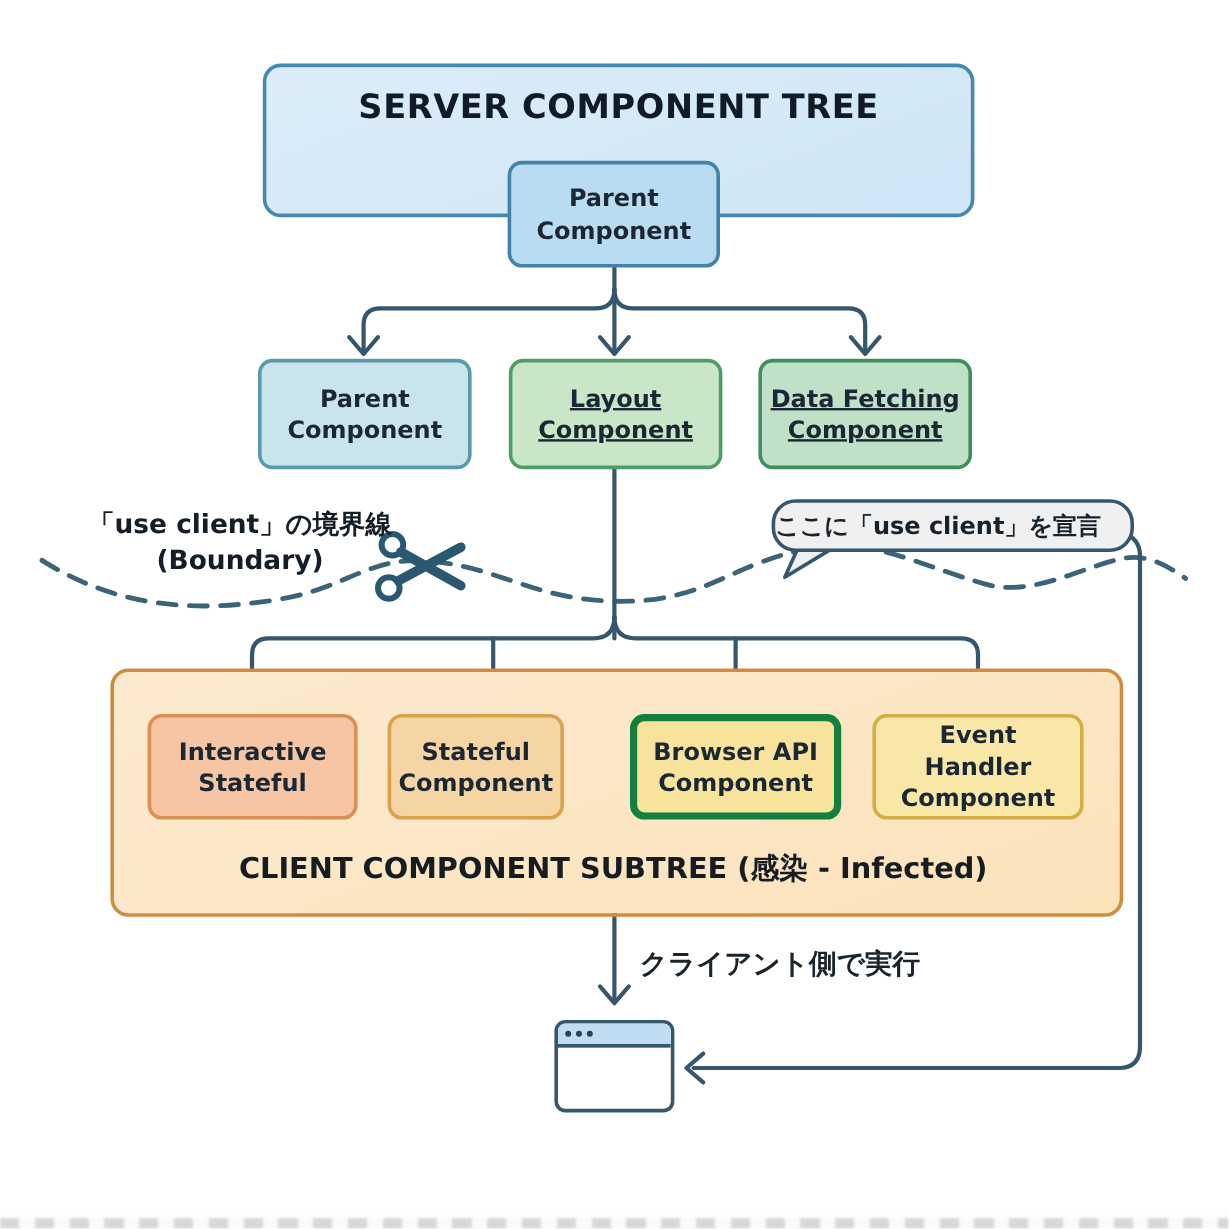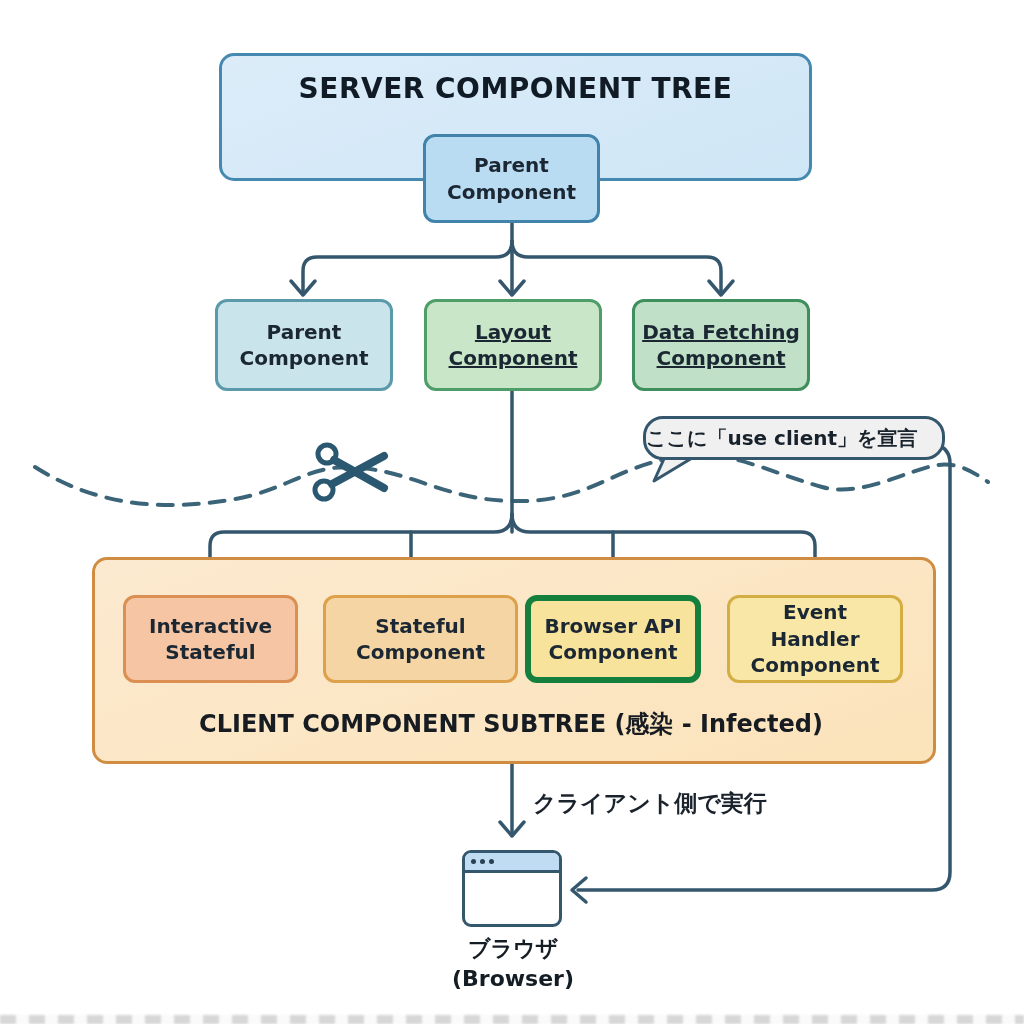--- a/index.html
+++ b/index.html
@@ -34,21 +34,21 @@
     position:absolute;left:643px;top:416px;width:296px;height:38px;border-radius:20px;
     background:#f0f0f0;border:3px solid #35576e;z-index:3;
     display:flex;align-items:center;justify-content:flex-start;
     font-size:20px;font-weight:700;color:#18222c;
   }
   .client-container{
     position:absolute;left:92px;top:557px;width:838px;height:201px;border-radius:15px;
     background:linear-gradient(160deg,#fcead0 0%,#fbe3ba 100%);border:3.5px solid #d08d42;z-index:2;
   }
   .n-interactive{left:123px;top:595px;width:175px;height:88px;background:#f6c6a4;border:3px solid #db8f52;z-index:3;}
-  .n-stateful{left:323px;top:595px;width:195px;height:88px;background:#f6d5a4;border:3px solid #dda04b;z-index:3;}
+  .n-stateful{left:323px;top:595px;width:147px;height:88px;background:#f6d5a4;border:3px solid #dda04b;z-index:3;}
   .n-browserapi{left:525px;top:595px;width:176px;height:88px;background:#f8e39c;border:6px solid #15803d;z-index:3;}
   .n-event{left:727px;top:595px;width:176px;height:88px;background:#f8e7a6;border:3px solid #d4ae43;z-index:3;}
   .client-caption{
     position:absolute;left:92px;top:708px;width:838px;text-align:center;z-index:3;
     font-size:24px;font-weight:700;color:#161c22;
   }
   .exec-label{
     position:absolute;left:533px;top:788px;z-index:2;
     font-size:23px;font-weight:700;color:#1a222c;
   }
@@ -130,20 +130,24 @@
   <div class="node n-parent2">
     <span>Parent Component</span>
   </div>
   <div class="node n-layout">
     <span>Layout Component</span>
   </div>
   <div class="node n-fetch">
     <span>Data Fetching Component</span>
   </div>
 
+  <div class="boundary-label">
+    <div>「use client」の境界線</div>
+    <div>(Boundary)</div>
+  </div>
   <div class="callout">
     <span>ここに「use client」を宣言</span>
   </div>
 
   <div class="client-container"></div>
   <div class="node n-interactive">
     <span>Interactive Stateful</span>
   </div>
   <div class="node n-stateful">
     <span>Stateful Component</span>
@@ -158,19 +162,15 @@
 
   <div class="exec-label">クライアント側で実行</div>
 
   <div class="browser-window">
     <div class="browser-bar">
       <span class="browser-dot"></span>
       <span class="browser-dot"></span>
       <span class="browser-dot"></span>
     </div>
   </div>
-  <div class="browser-label">
-    <div>ブラウザ</div>
-    <div>(Browser)</div>
-  </div>
 
   <div class="bottom-noise"></div>
 </div>
 
 </body></html>

